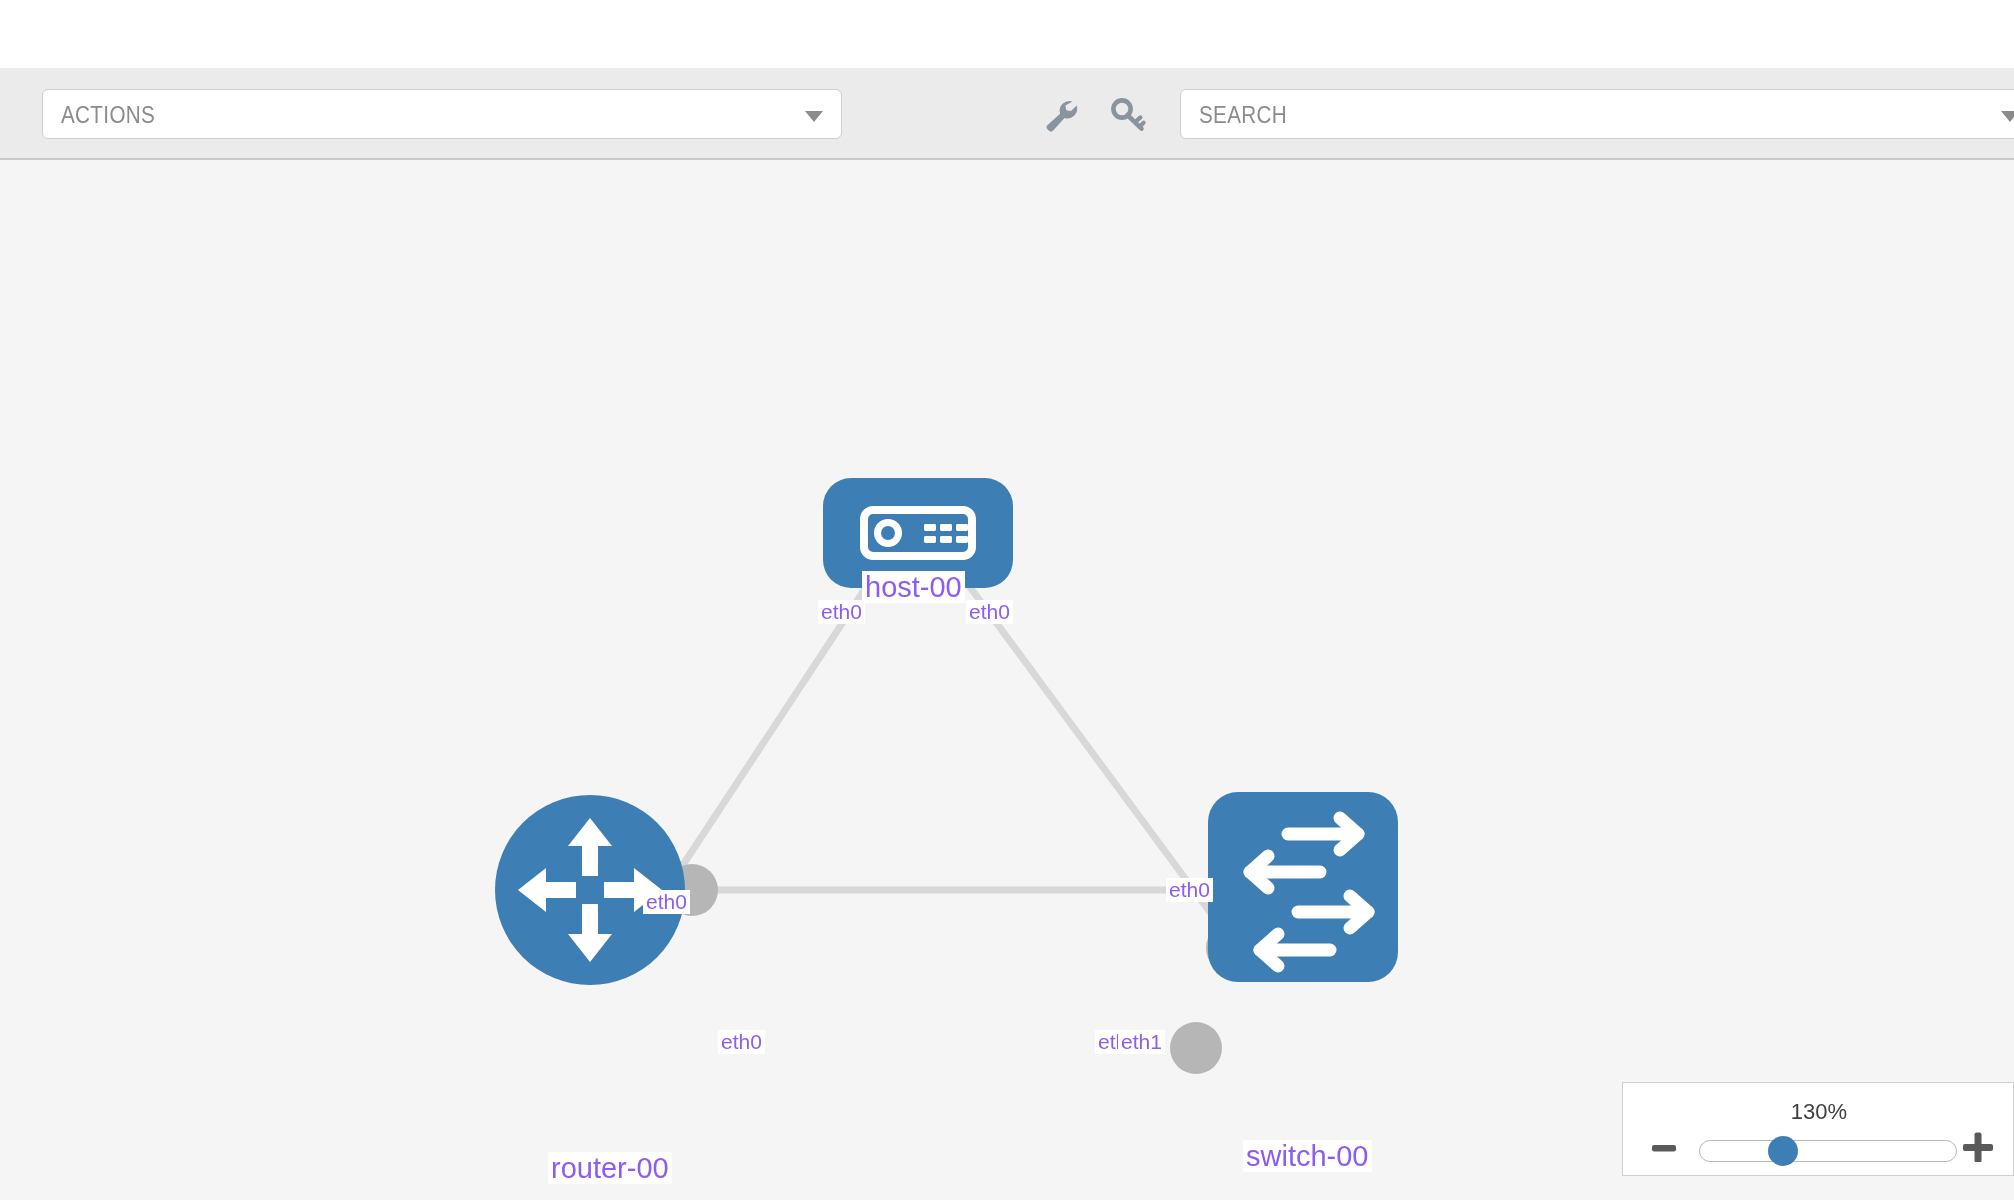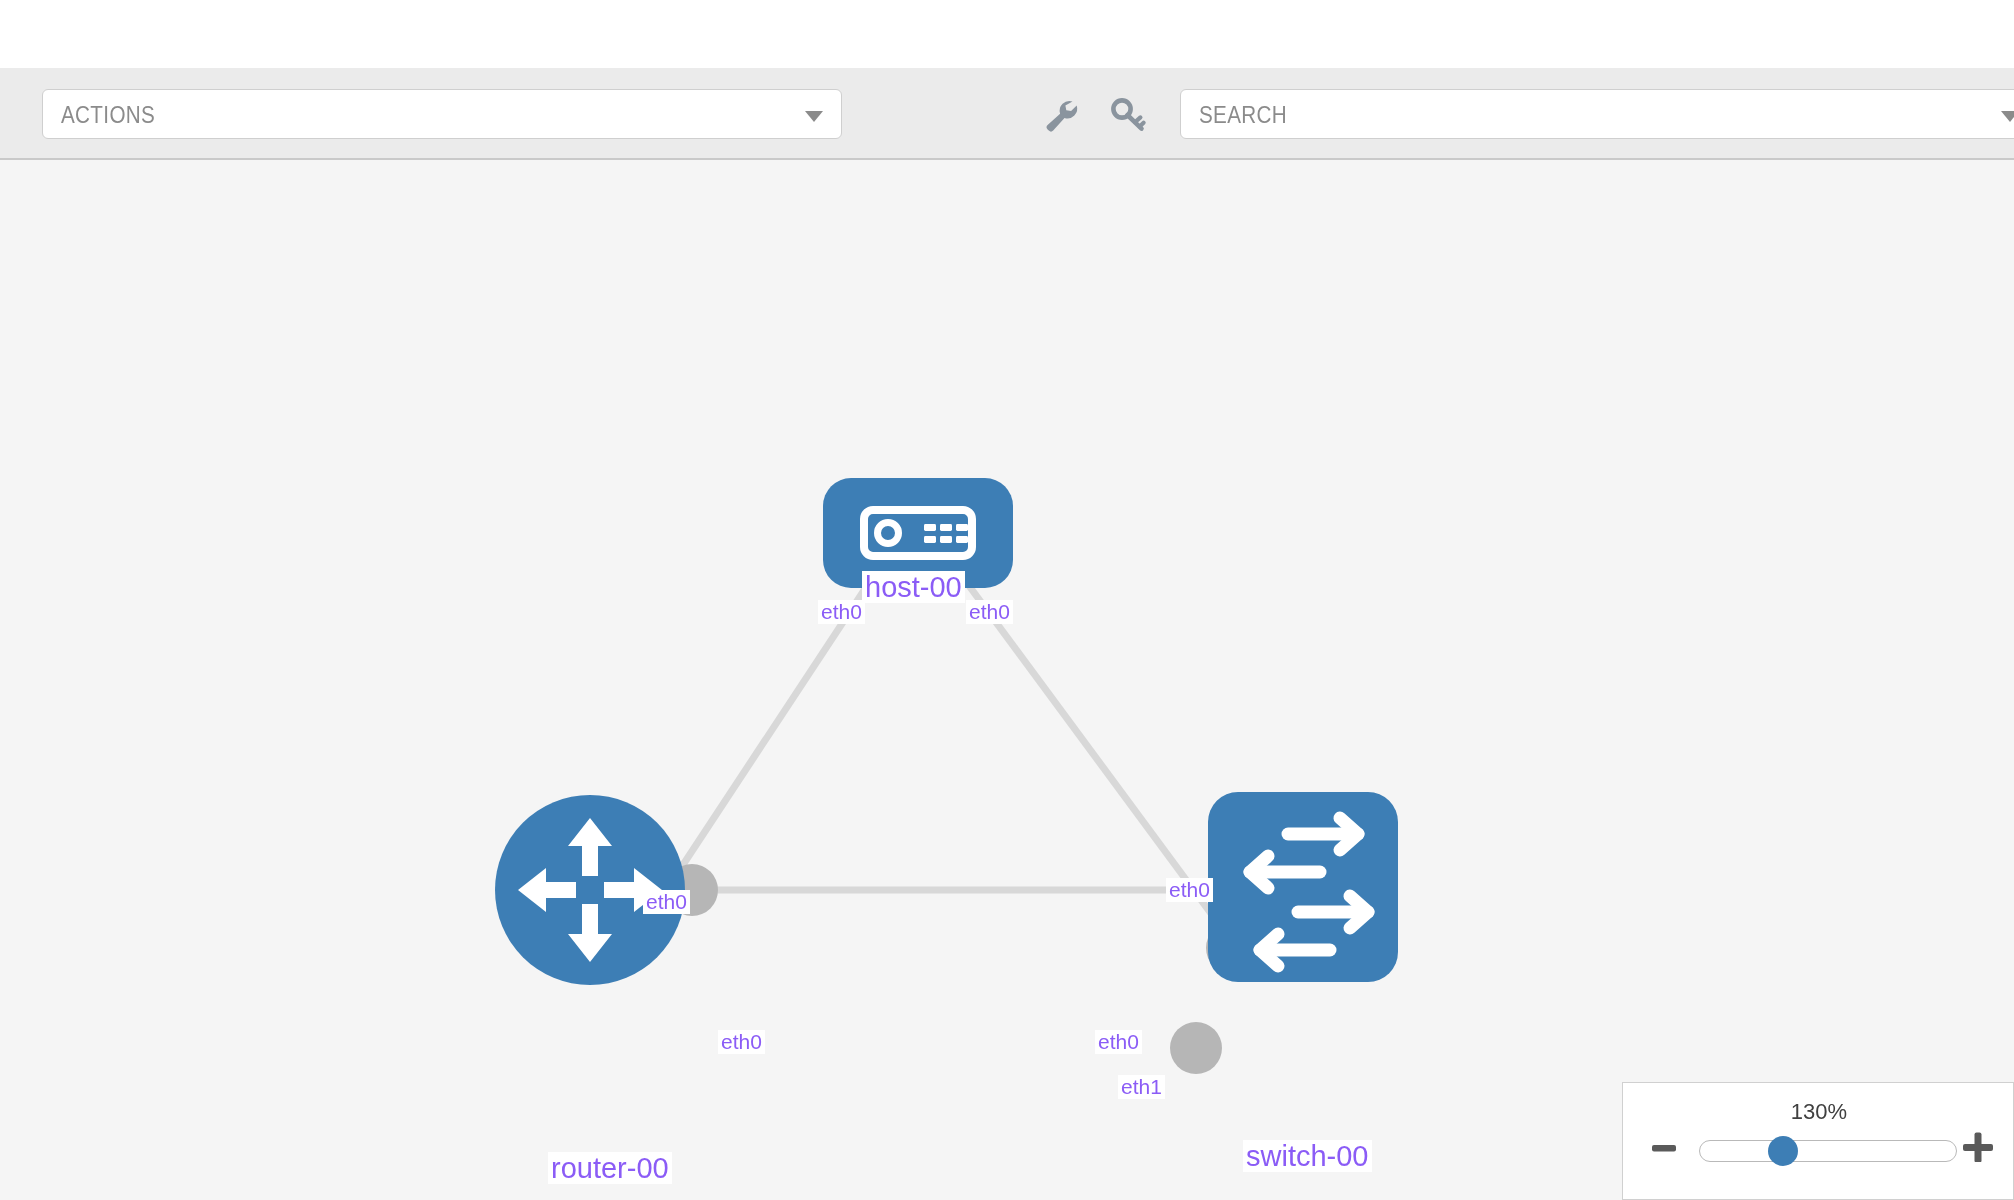--- a/index.html
+++ b/index.html
@@ -129,21 +129,21 @@
   }
   .label-node  { font-size: 29px; }
   .label-iface { font-size: 21px; }
 
   
   .zoom-panel {
     position: absolute;
     left: 1622px;
     top: 1082px;
     width: 392px;
-    height: 118px;
+    height: 94px;
     background: #ffffff;
     border: 1px solid #d0d0d0;
     box-sizing: border-box;
   }
   .zoom-value {
     position: absolute;
     top: 16px;
     left: 0;
     width: 392px;
     text-align: center;
@@ -290,21 +290,21 @@
 
     <span class="node-label label-iface" style="left:966px; top:440px;">eth0</span>
 
     <span class="node-label label-iface" style="left:643px; top:730px;">eth0</span>
 
     <span class="node-label label-iface" style="left:1166px; top:718px;">eth0</span>
 
     <span class="node-label label-iface" style="left:718px; top:870px;">eth0</span>
 
     <span class="node-label label-iface" style="left:1095px; top:870px;">eth0</span>
-    <span class="node-label label-iface" style="left:1118px; top:870px;margin-top:45px;">eth1</span>
+    <span class="node-label label-iface" style="left:1118px; top:870px;">eth1</span>
 
     <span class="node-label label-node" style="left:548px; top:992px;">router-00</span>
 
     <span class="node-label label-node" style="left:1243px; top:980px;">switch-00</span>
   </div>
 
   <div class="zoom-panel">
     <div class="zoom-value">130%</div>
 
     <div class="zoom-minus">

